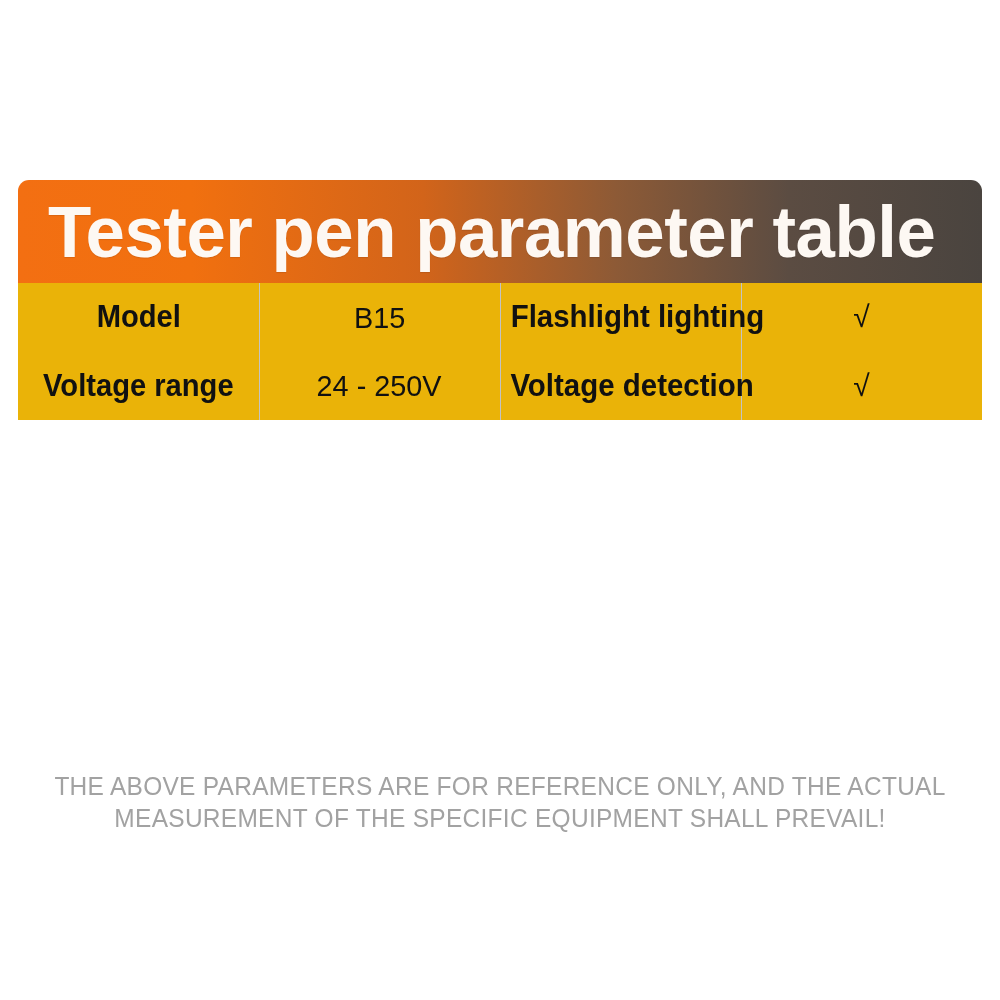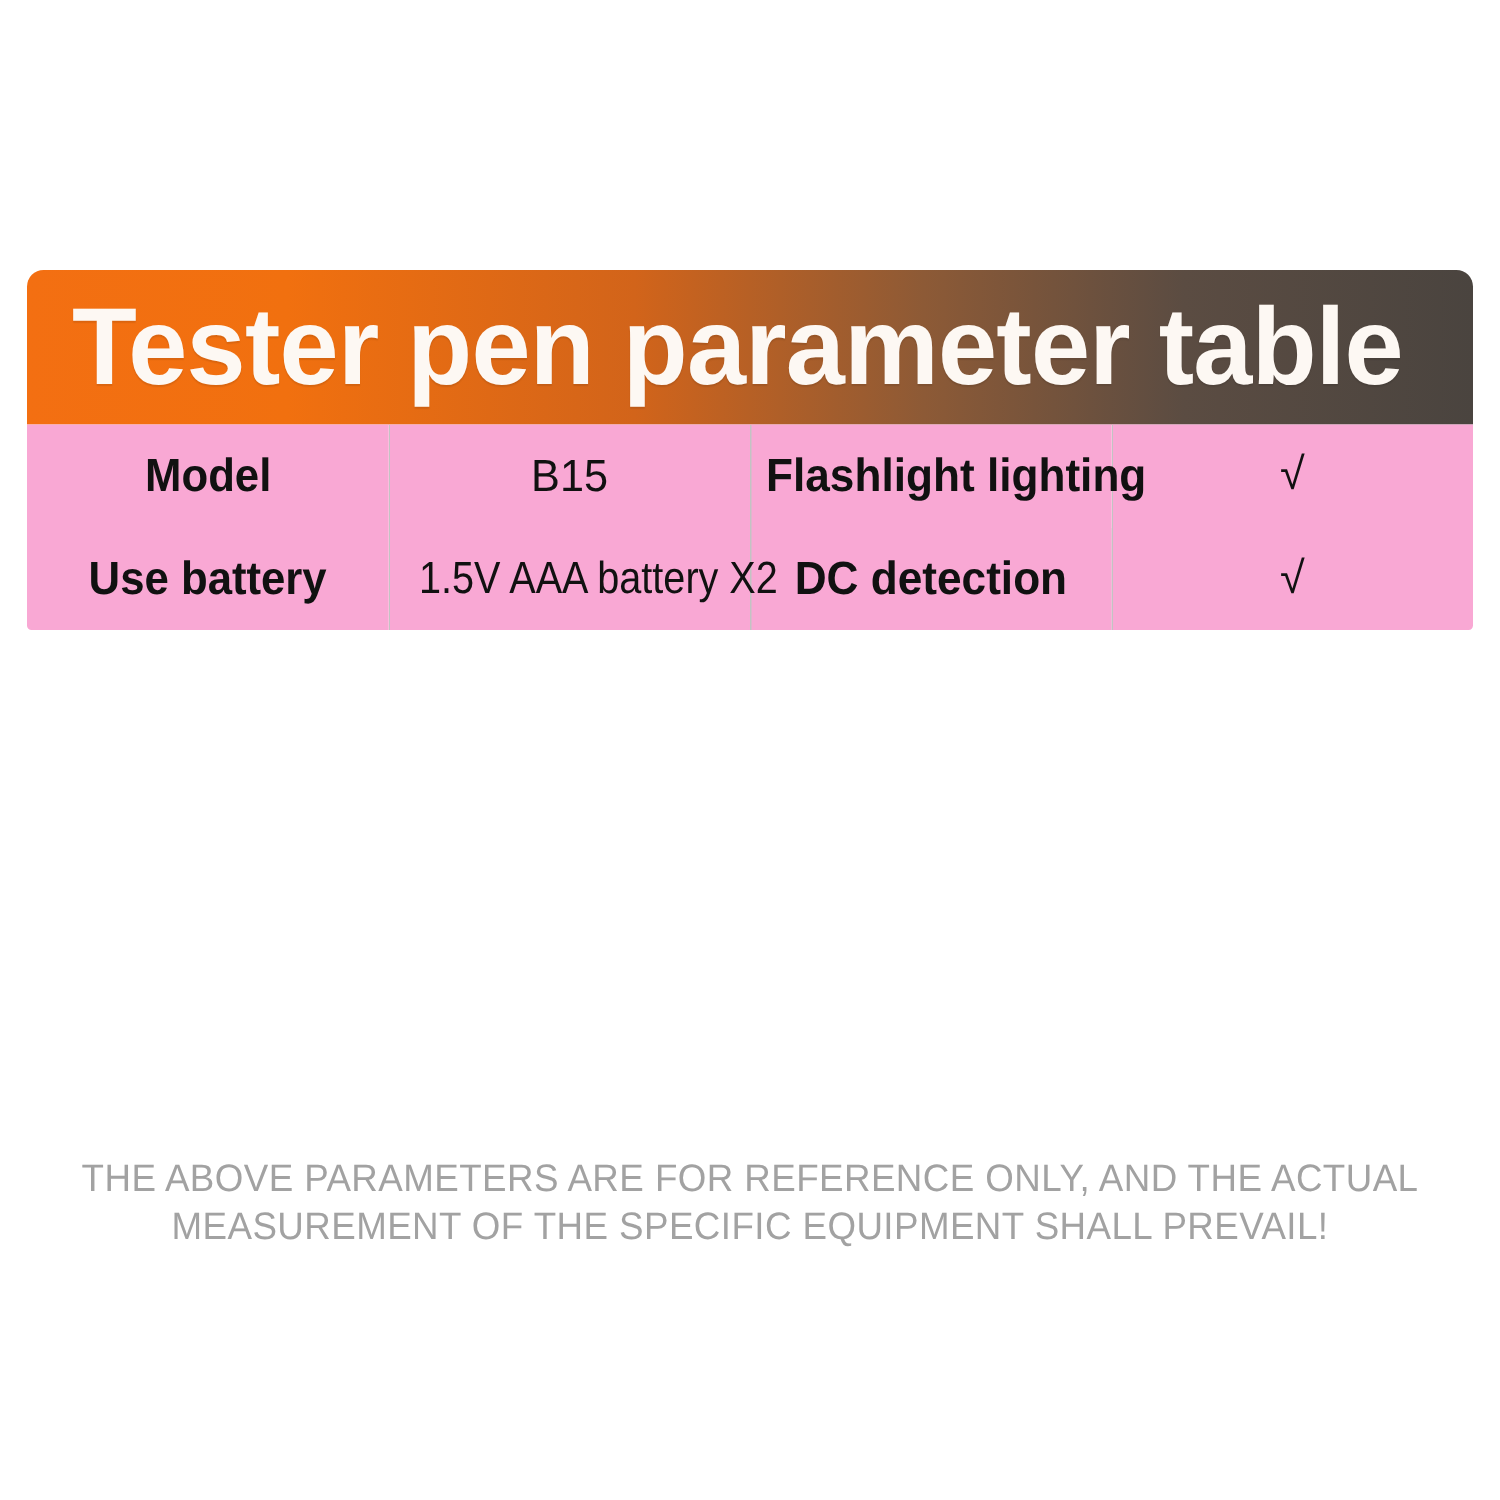--- a/index.html
+++ b/index.html
@@ -61,21 +61,21 @@
 
   
   .spec-table td {
     height: 68.6px;
     padding: 0 4px;
     vertical-align: middle;
     text-align: center;
     color: #111111;
     border: 0;
   }
-  tr.row-odd td  { background: #f9a8d4; }
+  tr.row-odd td  { background: #eab308; }
   tr.row-even td { background: #f7f7f7; }
 
   
   .col-label  { width: 207px; }
   .col-value  { width: 271px; }
   .col-feat   { width: 348px; text-decoration: underline; }
   .col-check  { width: 138px; }
 
   
   .col-value, .col-feat, .col-check {
@@ -171,38 +171,38 @@
         </td>
         <td class="col-feat">
           <span class="cell-txt feat-txt">Flashlight lighting</span>
         </td>
         <td class="col-check">
           <span class="check-mark">√</span>
         </td>
       </tr>
 
 
-
-
-
-
-      <tr class="row-odd last-row">
+      <tr class="row-odd">
         <td class="col-label">
-          <span class="cell-txt label-txt">Use battery</span>
+          <span class="cell-txt label-txt">Voltage range</span>
         </td>
         <td class="col-value">
-          <span class="cell-txt value-txt squeeze-mid">1.5V AAA battery X2</span>
+          <span class="cell-txt value-txt">24 - 250V</span>
         </td>
         <td class="col-feat">
-          <span class="cell-txt feat-txt">DC detection</span>
+          <span class="cell-txt feat-txt">Voltage detection</span>
         </td>
         <td class="col-check">
           <span class="check-mark">√</span>
         </td>
       </tr>
+
+
+
+
 
     </tbody>
   </table>
 
   <div class="footer-note">
     <span class="footer-line">THE ABOVE PARAMETERS ARE FOR REFERENCE ONLY, AND THE ACTUAL</span>
     <span class="footer-line">MEASUREMENT OF THE SPECIFIC EQUIPMENT SHALL PREVAIL!</span>
   </div>
 
 </div>

